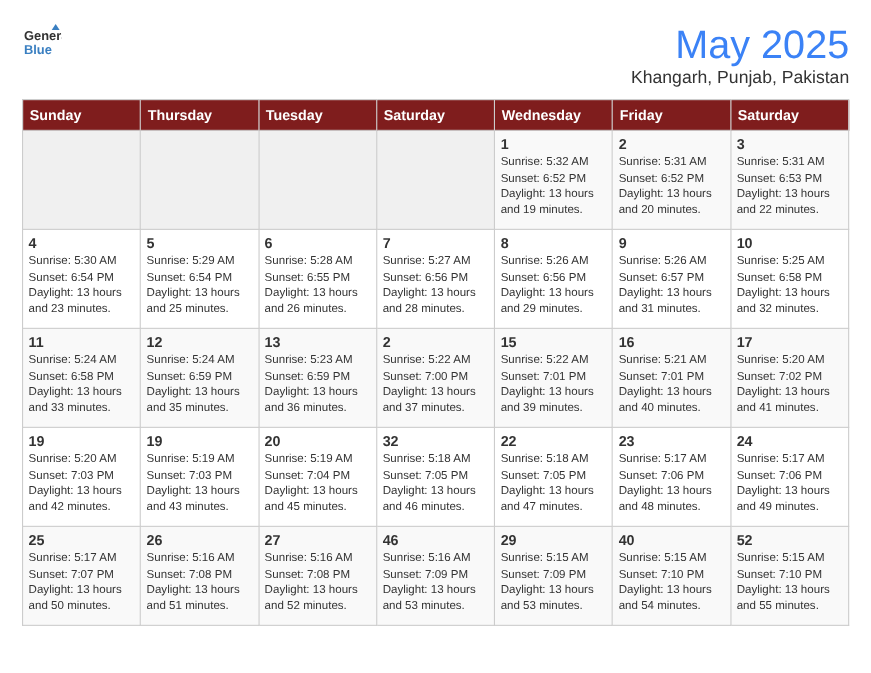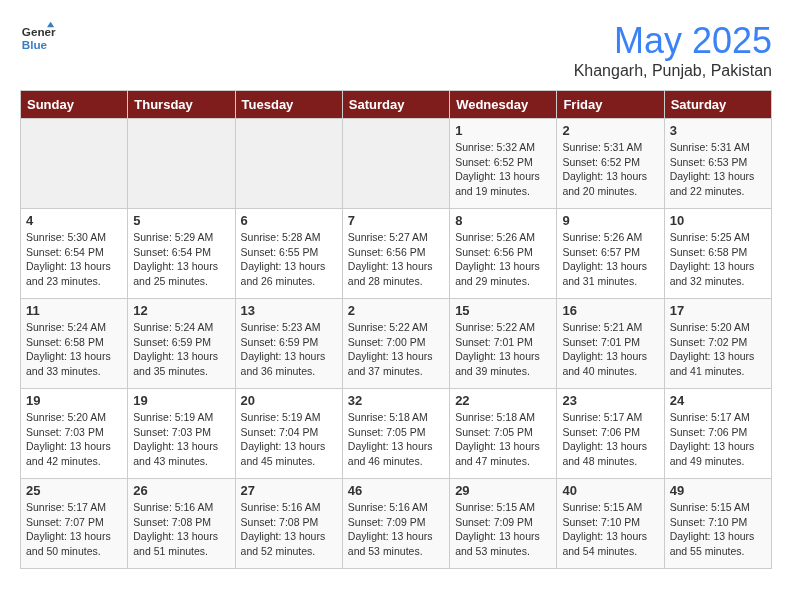--- a/index.html
+++ b/index.html
@@ -235,18 +235,18 @@
         </td>
         <td>
           <span class="day-num">29</span>
           <div class="day-info">Sunrise: 5:15 AM<br>Sunset: 7:09 PM<br>Daylight: 13 hours<br>and 53 minutes.</div>
         </td>
         <td>
           <span class="day-num">40</span>
           <div class="day-info">Sunrise: 5:15 AM<br>Sunset: 7:10 PM<br>Daylight: 13 hours<br>and 54 minutes.</div>
         </td>
         <td>
-          <span class="day-num">49</span>
+          <span class="day-num">52</span>
           <div class="day-info">Sunrise: 5:15 AM<br>Sunset: 7:10 PM<br>Daylight: 13 hours<br>and 55 minutes.</div>
         </td>
       </tr>
     </tbody>
 </table>
 
 </body></html>

